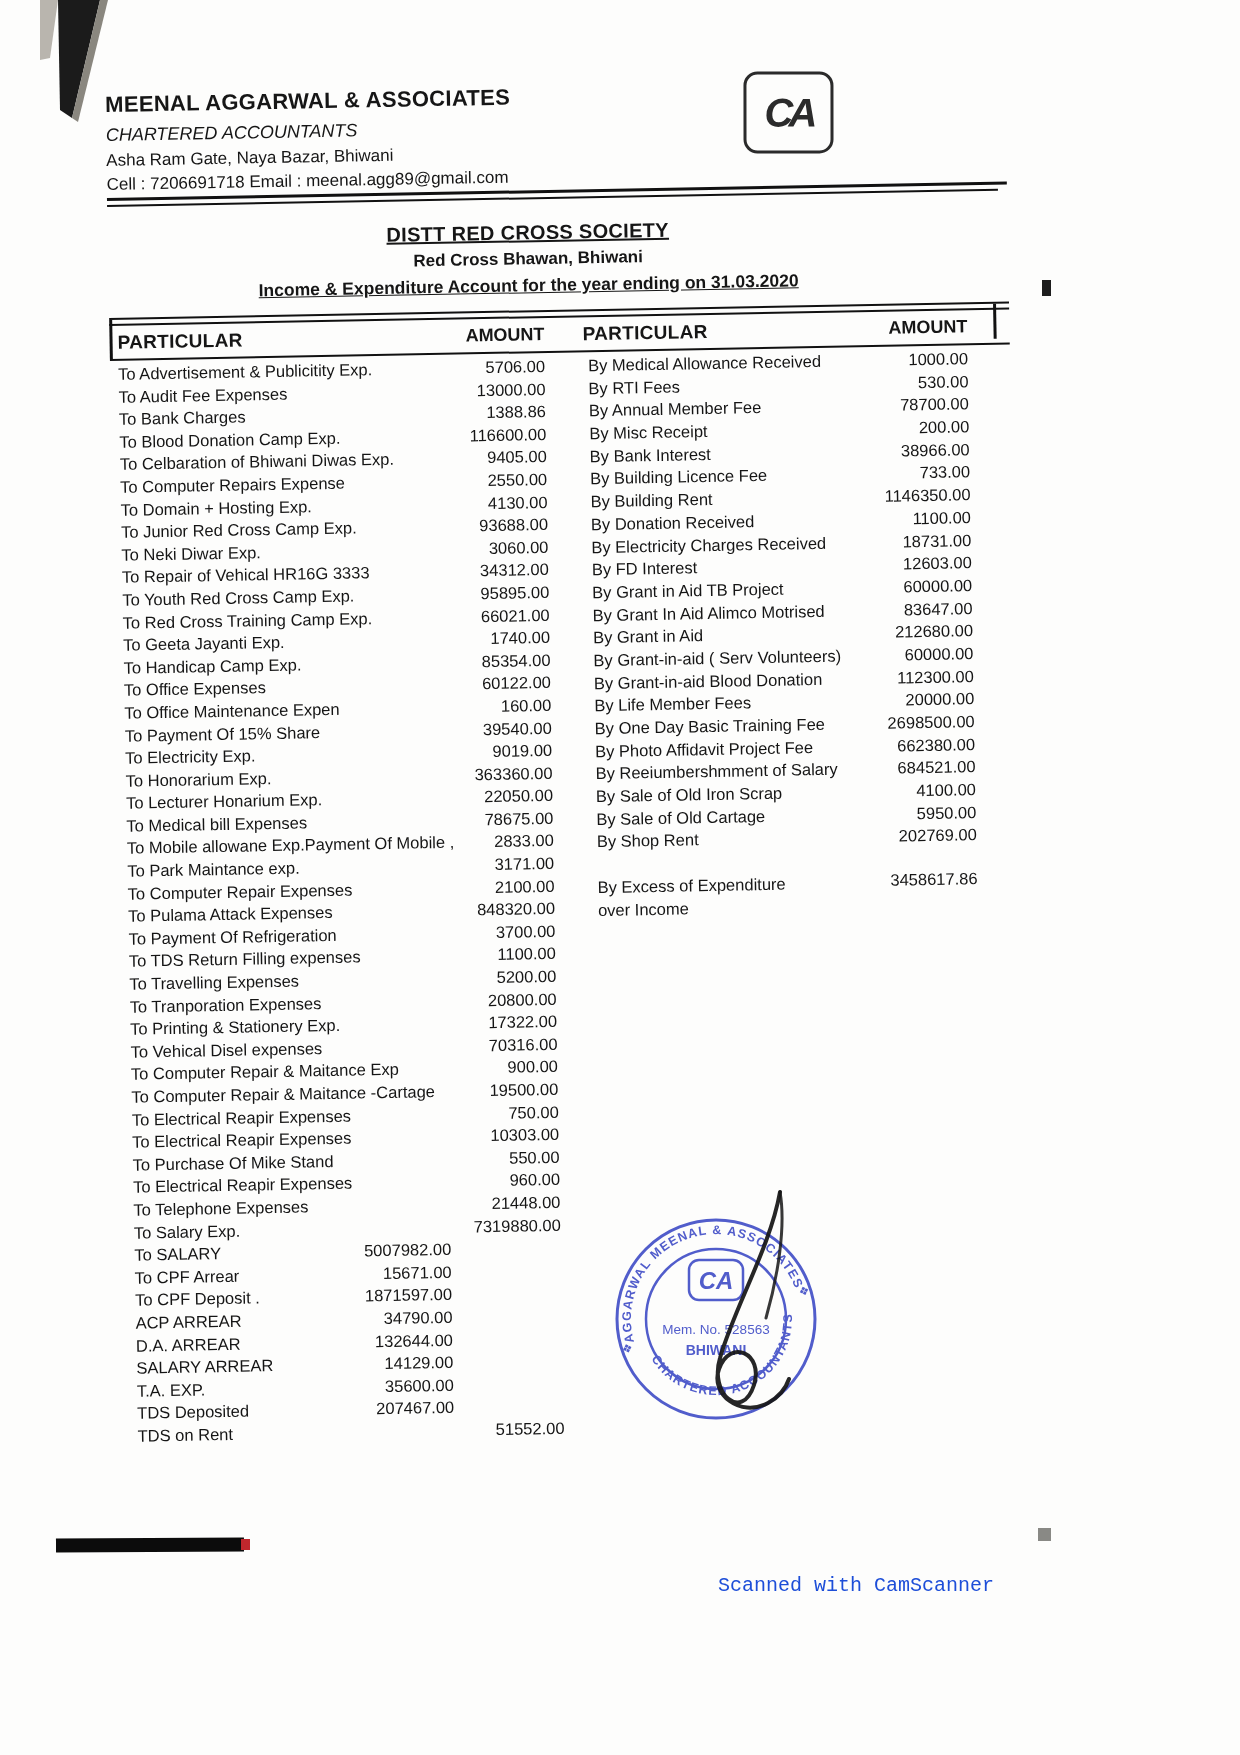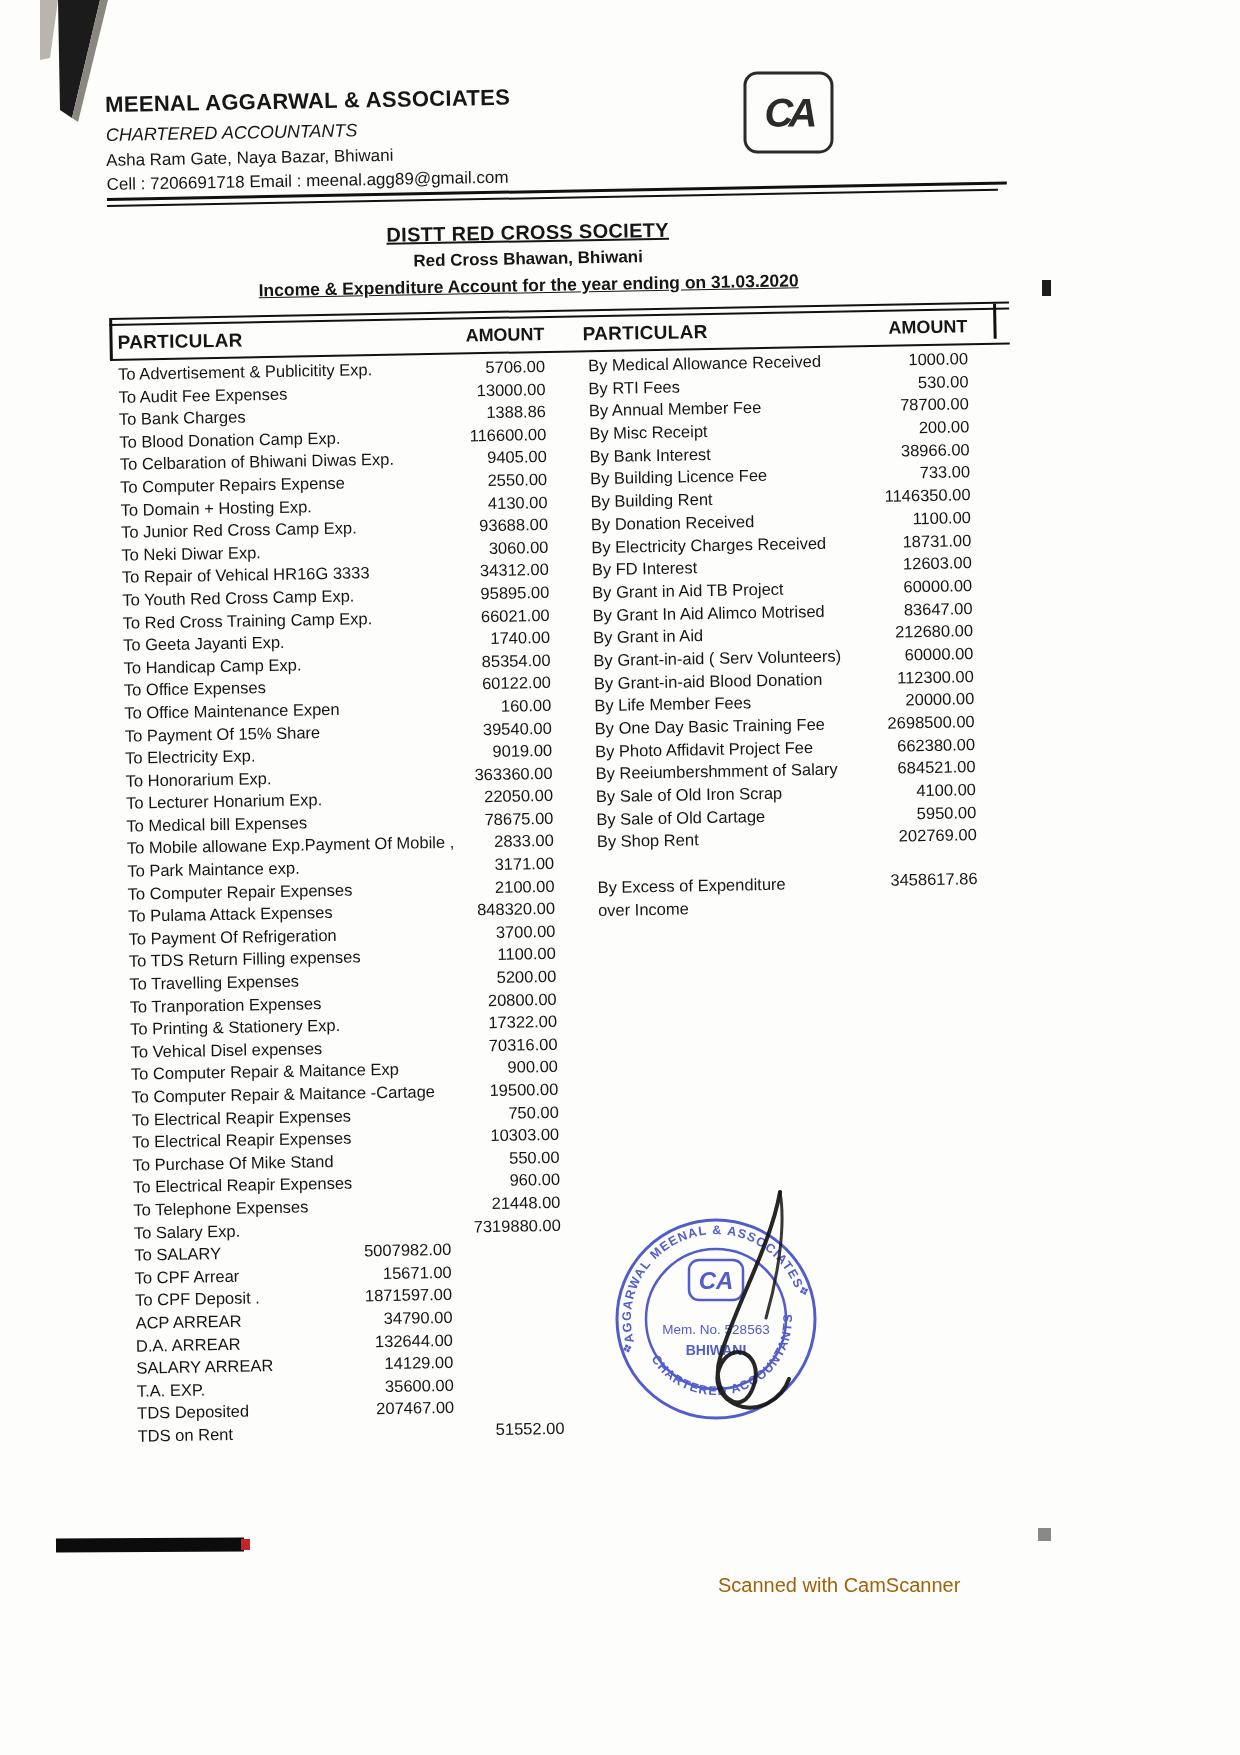--- a/index.html
+++ b/index.html
@@ -7,21 +7,21 @@
     position:relative; width:1240px; height:1755px; margin:0 auto;
     background:#fdfdfc; overflow:hidden;
     font-family:"Liberation Sans", sans-serif; color:#161616;
   }
   
   .corner-fold{position:absolute; left:38px; top:0; width:70px; height:125px;}
   .bottom-bar{position:absolute; left:56px; top:1538px; width:188px; height:14px; background:#0c0c0c; transform:rotate(-.35deg);}
   .red-mark{position:absolute; left:241px; top:1539px; width:9px; height:11px; background:#c0272d;}
   .edge-tick{position:absolute; left:1042px; top:280px; width:9px; height:16px; background:#1d1d1d;}
   .corner-smudge{position:absolute; left:1038px; top:1528px; width:13px; height:13px; background:#6b6b66; opacity:.8;}
-  .footer-credit{position:absolute; left:718px; top:1574px; font-size:20px; color:#a16207;}
+  .footer-credit{position:absolute; left:718px; top:1574px; font-size:20px; color:#1d4ed8;font-family:Liberation Mono, monospace;}
   
   .content{
     position:absolute; left:105px; top:92px; width:900px;
     transform:rotate(-1.05deg); transform-origin:0 0;
   }
   
   .letterhead{position:relative; padding-bottom:6px;}
   .firm-name{font-size:22px; font-weight:bold; letter-spacing:.3px;}
   .firm-sub{font-size:18px; font-style:italic; margin-top:7px;}
   .firm-addr{font-size:17px; margin-top:5px;}

